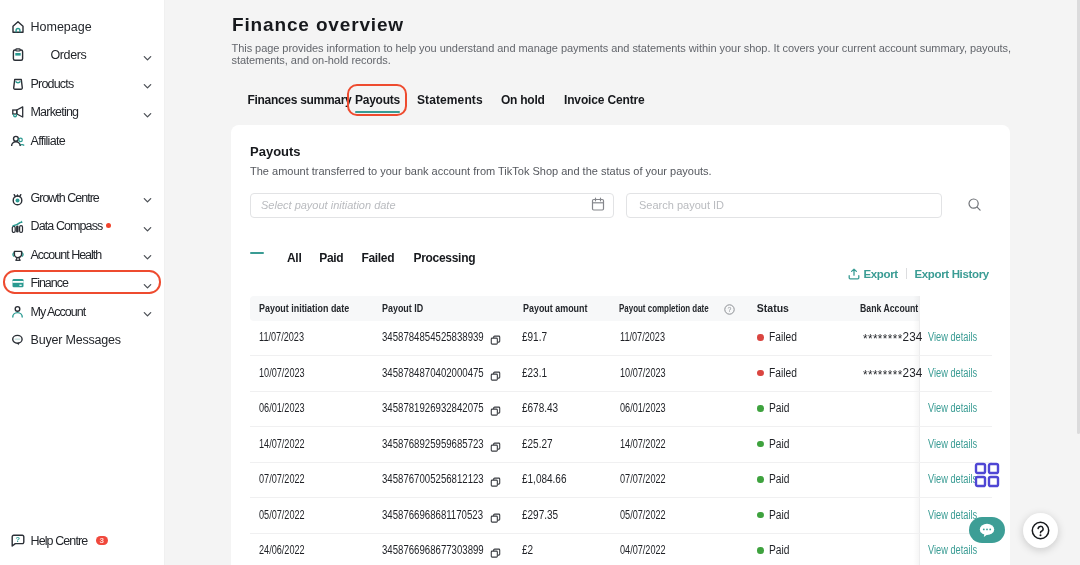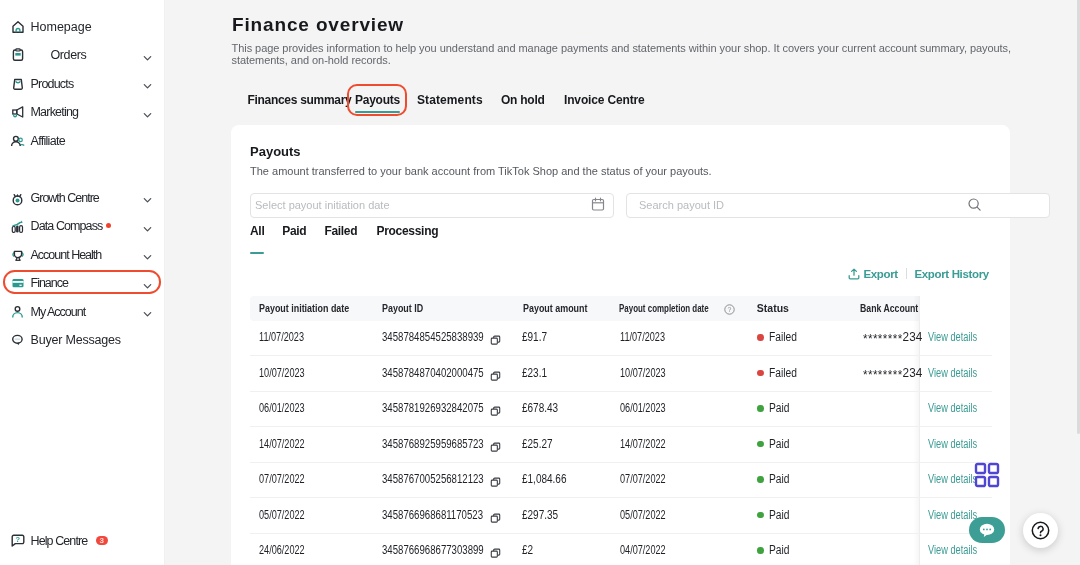--- a/index.html
+++ b/index.html
@@ -22,21 +22,21 @@
   #tab-underline { position:absolute; left:355px; top:110.5px; width:45px; height:2.5px; background:#3a9c94; border-radius:2px; }
   #tab-ring { position:absolute; left:347.4px; top:84.2px; width:60px; height:32.2px; border:2.2px solid #ee4b2f; border-radius:10px; }
 
   
   #card { position:absolute; left:231px; top:125px; width:779px; height:460px; background:#fff; border-radius:8px; }
   #cardtitle { position:absolute; left:250px; top:144.5px; font-size:13px; line-height:13px; font-weight:700; color:#17191d; }
   #carddesc { position:absolute; left:250px; top:166px; font-size:11px; line-height:11px; color:#55585e; }
   .input { position:absolute; top:192.5px; height:25px; border:1px solid #e2e3e5; border-radius:4px; background:#fff; }
   .ph { position:absolute; top:0; height:23px; line-height:23px; font-size:11px; color:#b9bbbf; }
 
-  .ftab { position:absolute; top:225px; font-size:12px; line-height:12px; font-weight:700; color:#17191d; letter-spacing:-0.3px; }
+  .ftab { position:absolute; top:252px; font-size:12px; line-height:12px; font-weight:700; color:#17191d; letter-spacing:-0.3px;margin-left:37px; }
   #ftab-underline { position:absolute; left:249.5px; top:251.5px; width:14.5px; height:2.5px; background:#3a9c94; border-radius:2px; }
 
   .tlink { position:absolute; top:267.5px; font-size:11.5px; line-height:12px; font-weight:700; color:#3a9c94; letter-spacing:-0.35px; }
 
   
   #thead { position:absolute; left:250px; top:295.5px; width:742px; height:25px; background:#f7f8f9; border-radius:4px; }
   .th { position:absolute; top:302.5px; font-size:10.5px; line-height:11px; font-weight:700; color:#24272c; transform-origin:0 50%; white-space:pre; }
   .row-sep { position:absolute; left:250px; width:742px; height:1px; background:#f0f0f1; }
   .td { position:absolute; font-size:12.5px; line-height:13px; color:#1f2126; transform-origin:0 50%; white-space:pre; }
   .dot { position:absolute; width:6.5px; height:6.5px; border-radius:50%; }
@@ -190,23 +190,23 @@
   <div class="tab" style="left:501px; letter-spacing:-0.25px;">On hold</div>
   <div class="tab" style="left:564px; letter-spacing:-0.15px;">Invoice Centre</div>
   <div id="tab-underline"></div>
   <div id="tab-ring"></div>
 
   <div id="card"></div>
   <div id="cardtitle">Payouts</div>
   <div id="carddesc">The amount transferred to your bank account from TikTok Shop and the status of your payouts.</div>
 
   <div class="input" style="left:250px; width:364px;">
-    <div class="ph" style="left:4px;">Select payout initiation date</div>
-  </div>
-  <div class="input" style="left:626px; width:424px;">
+    <div class="ph" style="left:10px;font-style:italic;">Select payout initiation date</div>
+  </div>
+  <div class="input" style="left:626px; width:316px;">
     <div class="ph" style="left:12px;">Search payout ID</div>
   </div>
 
   <div class="ftab" style="left:250px;">All</div>
   <div class="ftab" style="left:282.2px;">Paid</div>
   <div class="ftab" style="left:324.4px;">Failed</div>
   <div class="ftab" style="left:376.5px;">Processing</div>
   <div id="ftab-underline"></div>
 
   <div class="tlink" style="left:863.5px;">Export</div>

